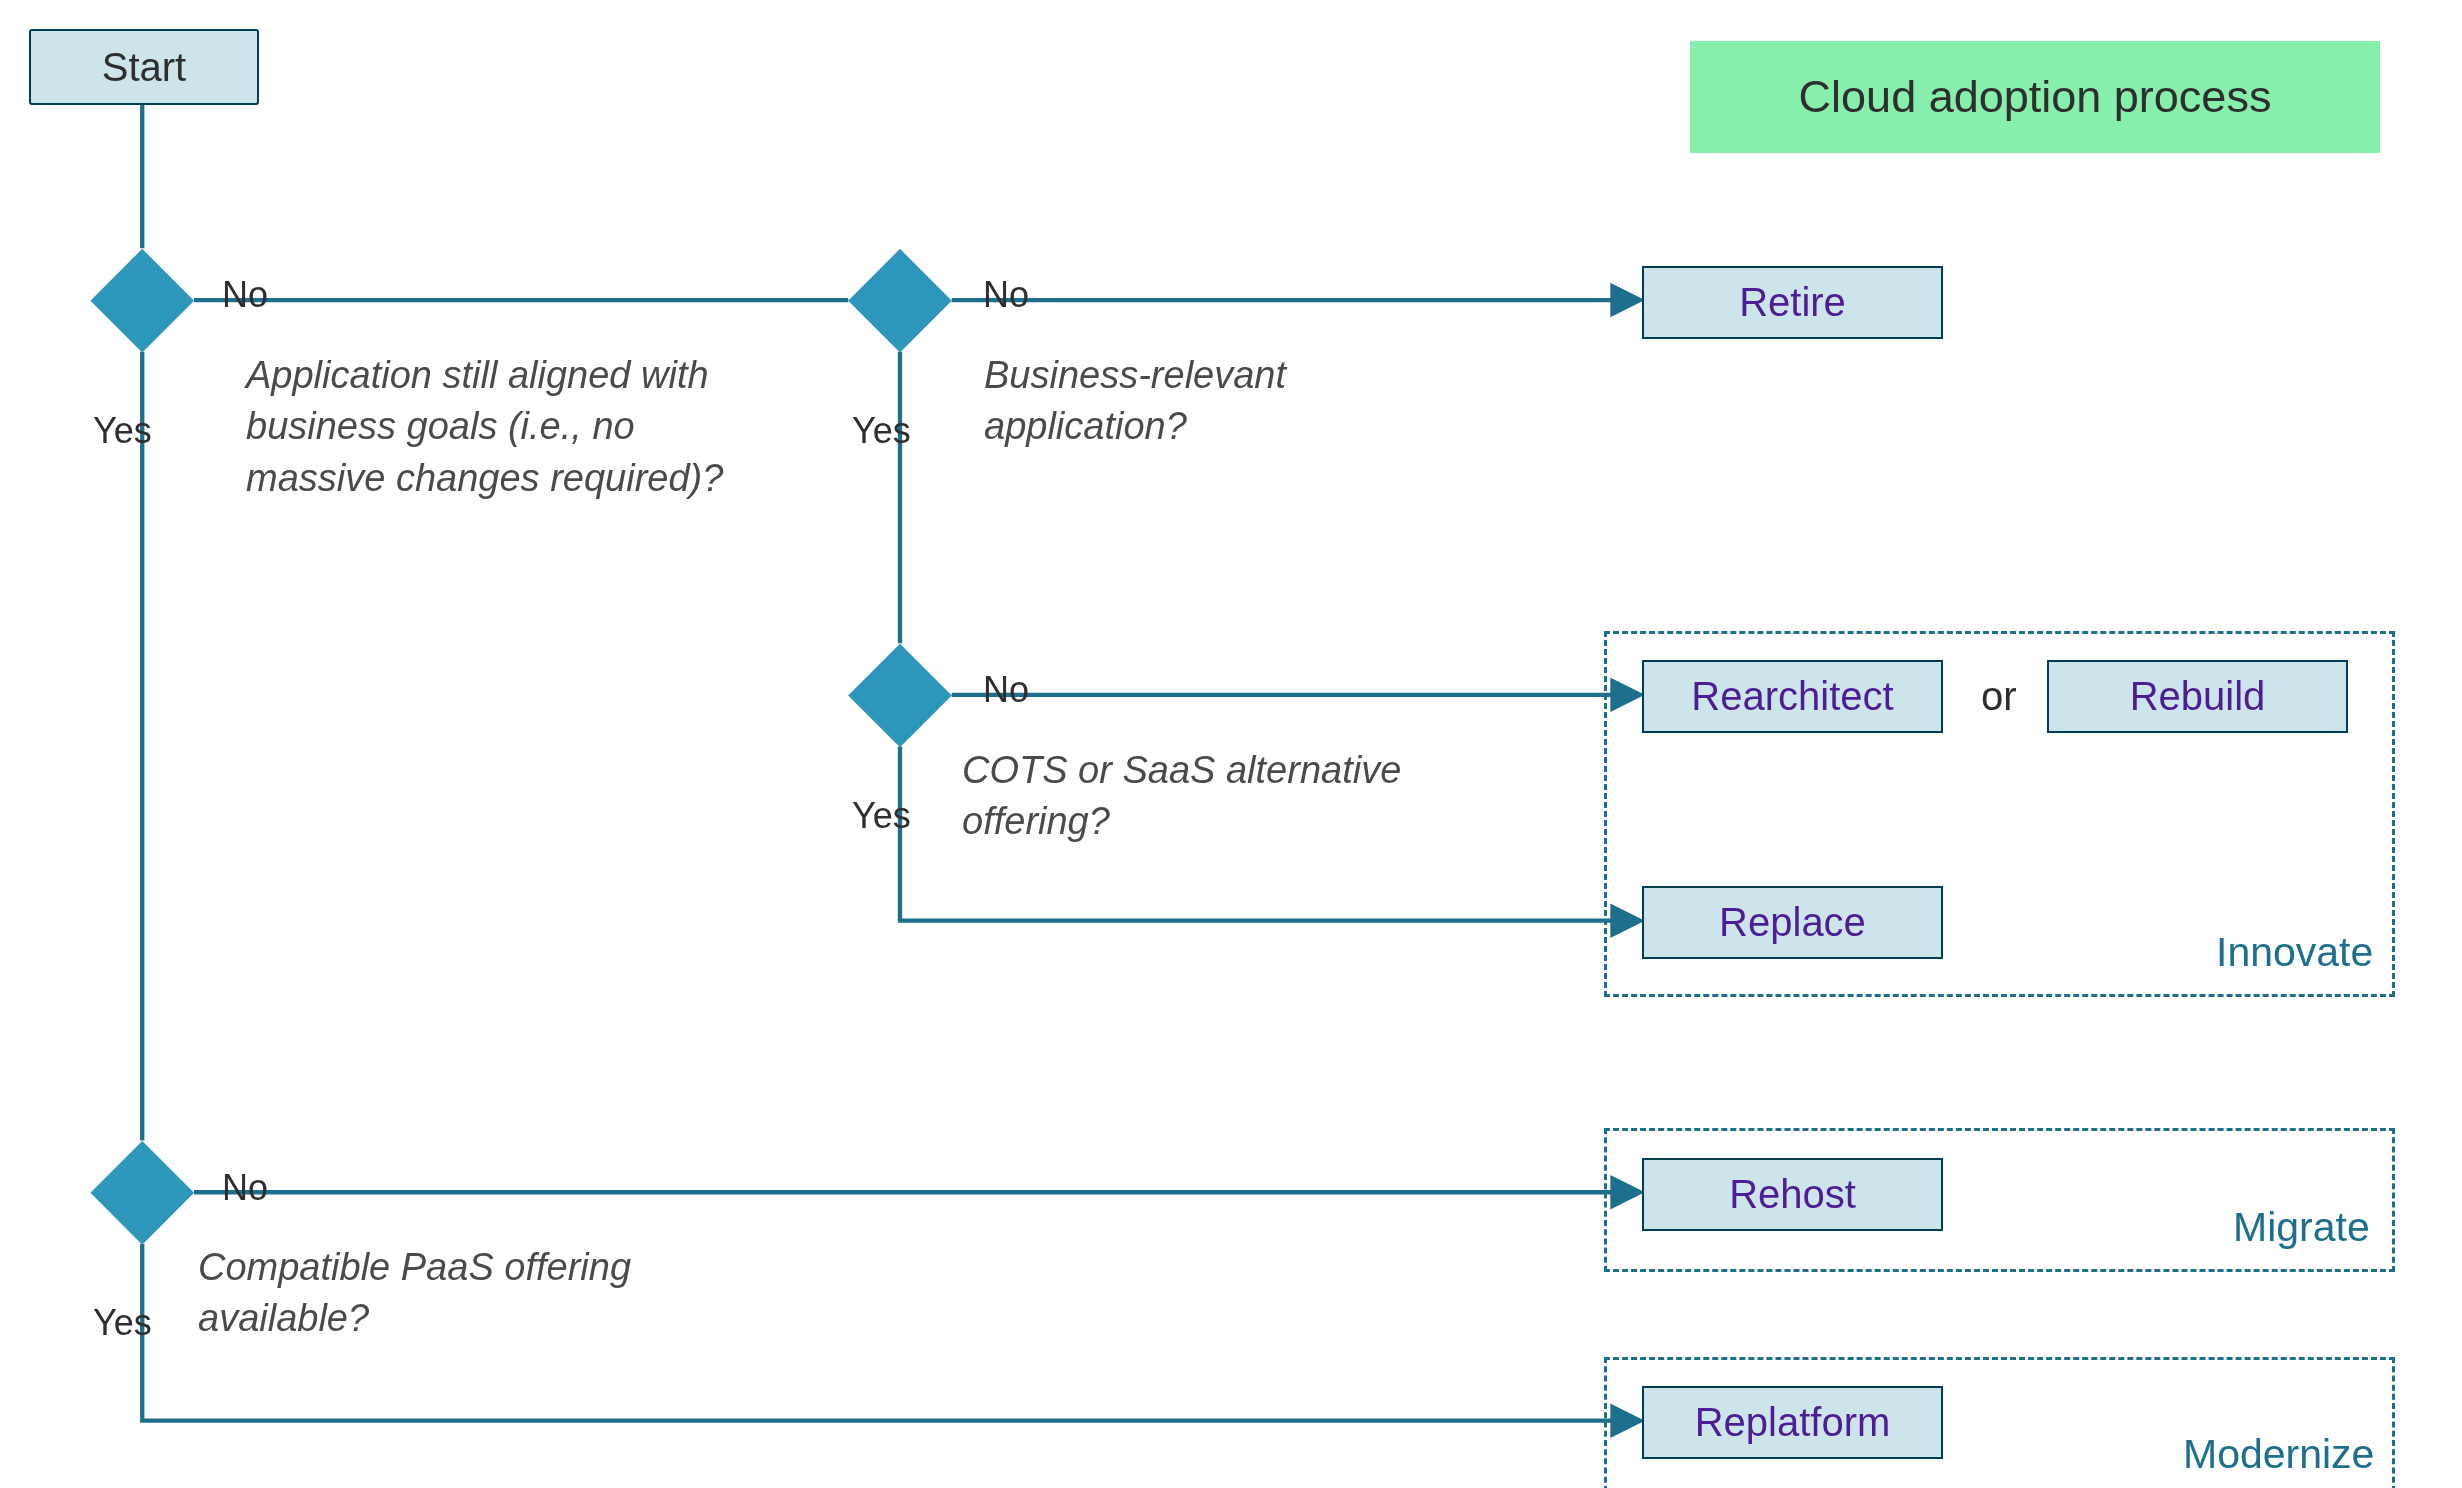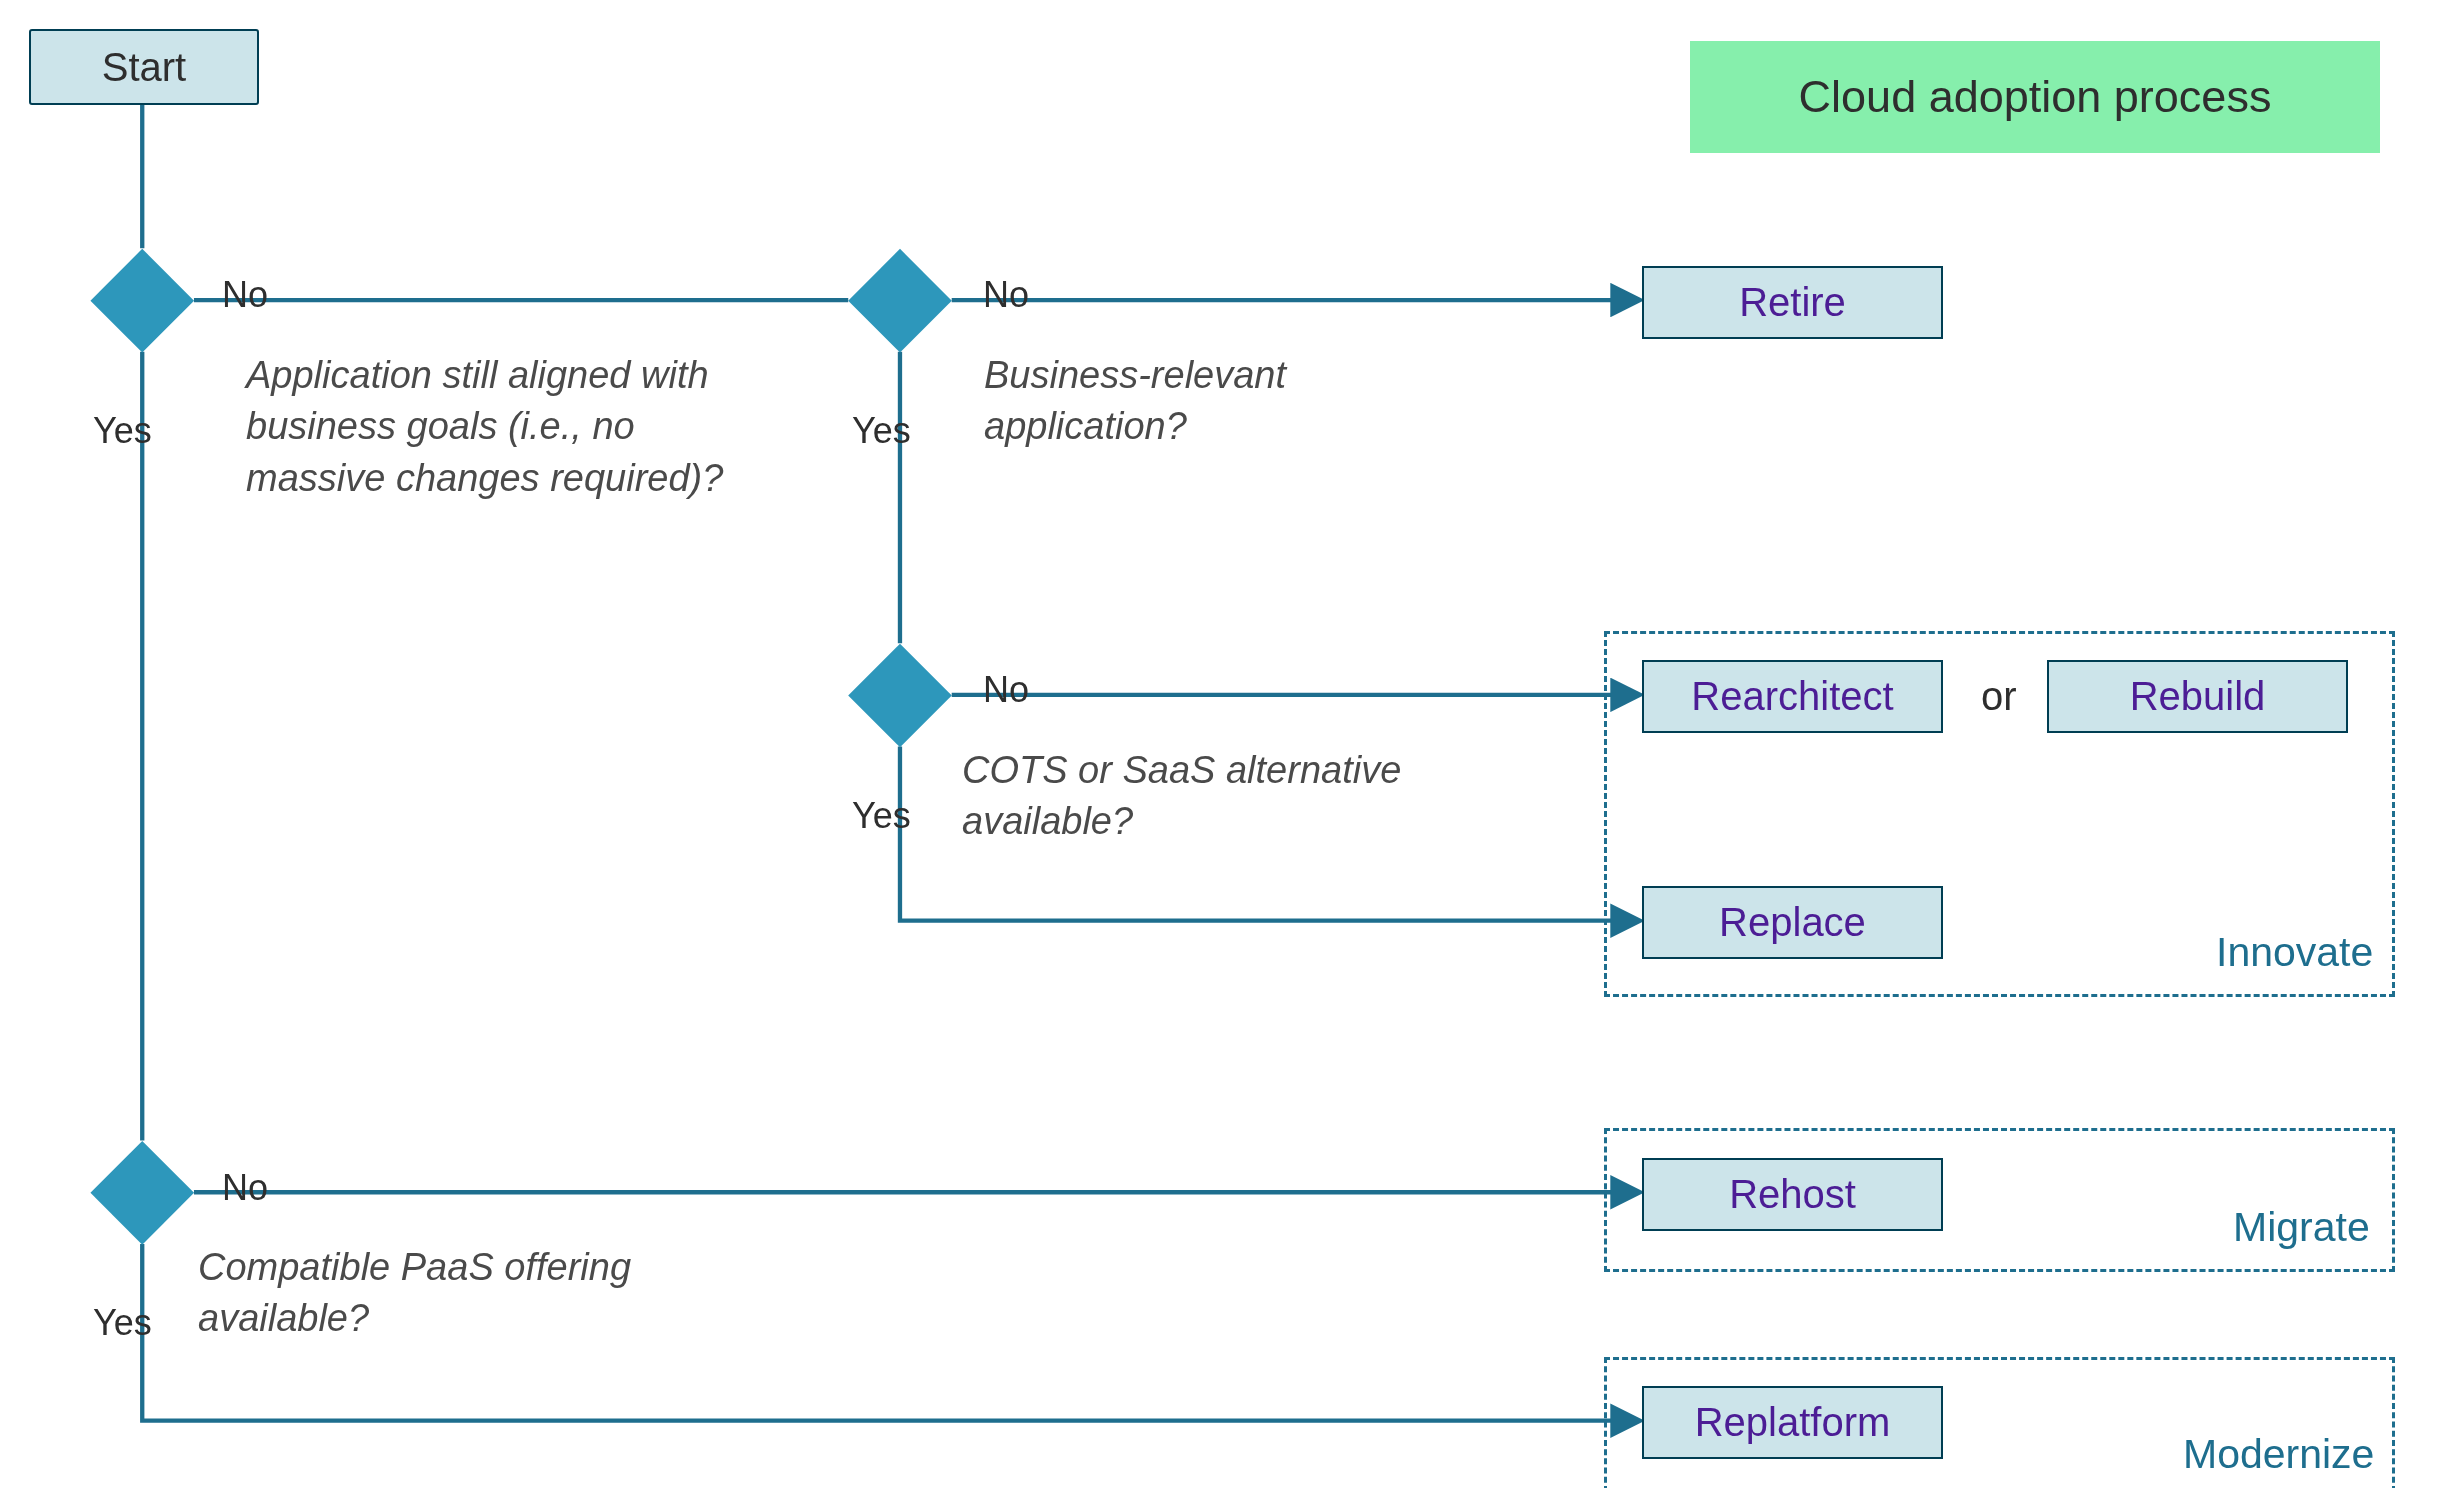--- a/index.html
+++ b/index.html
@@ -148,19 +148,19 @@
   <div class="edge-label" style="left:222px; top:274px;">No</div>
   <div class="edge-label" style="left:93px; top:410px;">Yes</div>
   <div class="question" style="left:198px; top:350px; width:535px;margin-left:48px;">Application still aligned with business goals (i.e., no massive changes required)?</div>
 
   <div class="edge-label" style="left:983px; top:274px;">No</div>
   <div class="edge-label" style="left:852px; top:410px;">Yes</div>
   <div class="question" style="left:984px; top:350px; width:414px;">Business-relevant application?</div>
 
   <div class="edge-label" style="left:983px; top:669px;">No</div>
   <div class="edge-label" style="left:852px; top:795px;">Yes</div>
-  <div class="question" style="left:962px; top:745px; width:483px;">COTS or SaaS alternative available?</div>
+  <div class="question" style="left:962px; top:745px; width:483px;">COTS or SaaS alternative offering?</div>
 
   <div class="edge-label" style="left:222px; top:1167px;">No</div>
   <div class="edge-label" style="left:93px; top:1302px;">Yes</div>
   <div class="question" style="left:198px; top:1242px; width:483px;">Compatible PaaS offering available?</div>
 </div>
 
 
 </body></html>

